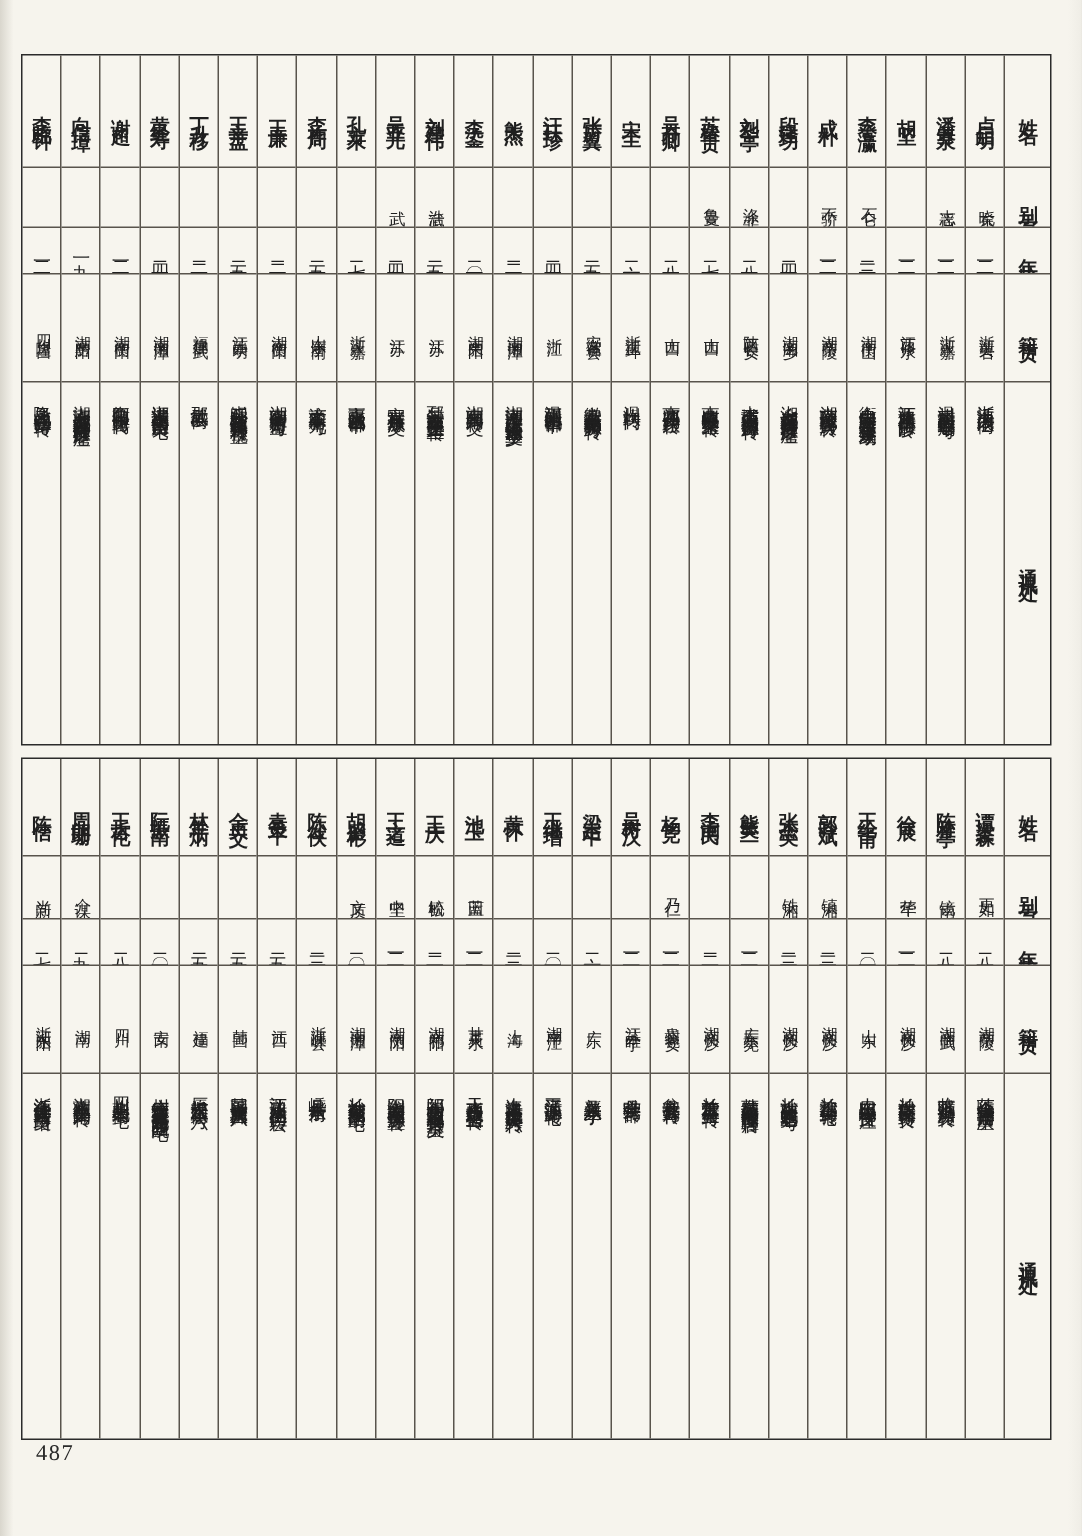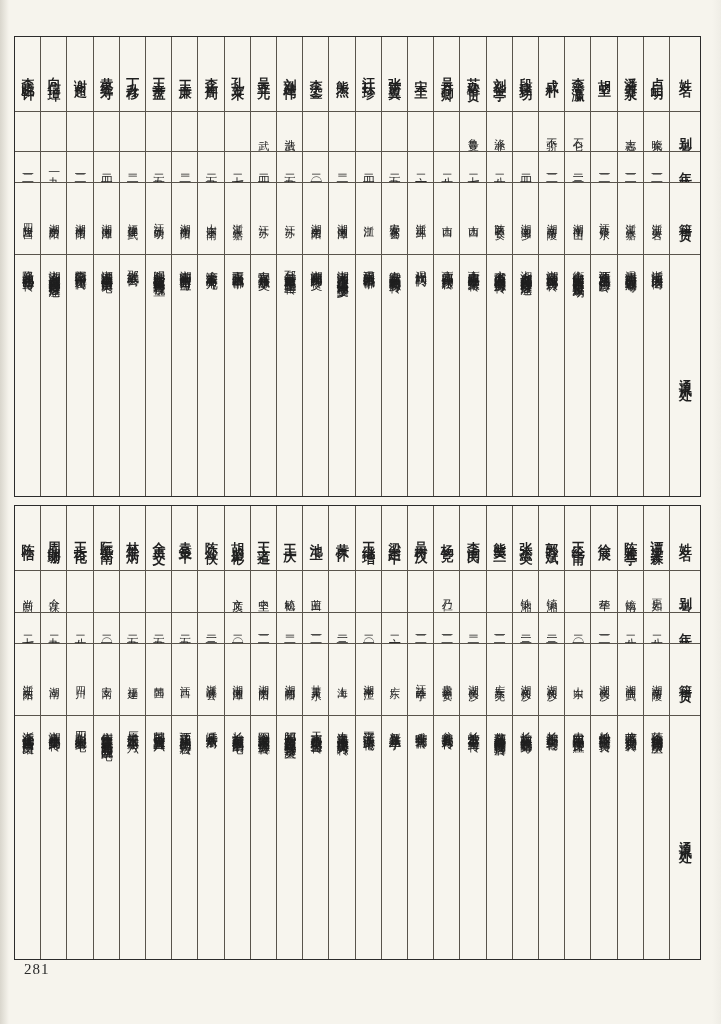--- a/index.html
+++ b/index.html
@@ -963,14 +963,14 @@
           <span>二七</span>
         </div>
         <div class="cell r3 native">
           <span>浙江东阳</span>
         </div>
         <div class="cell r4 address">
           <span>浙江金华佛堂转南马交白塔</span>
         </div>
       </div>
     </div>
-  <div class="page-number">281</div>
+  <div class="page-number">487</div>
 </div>
 
 </body></html>

